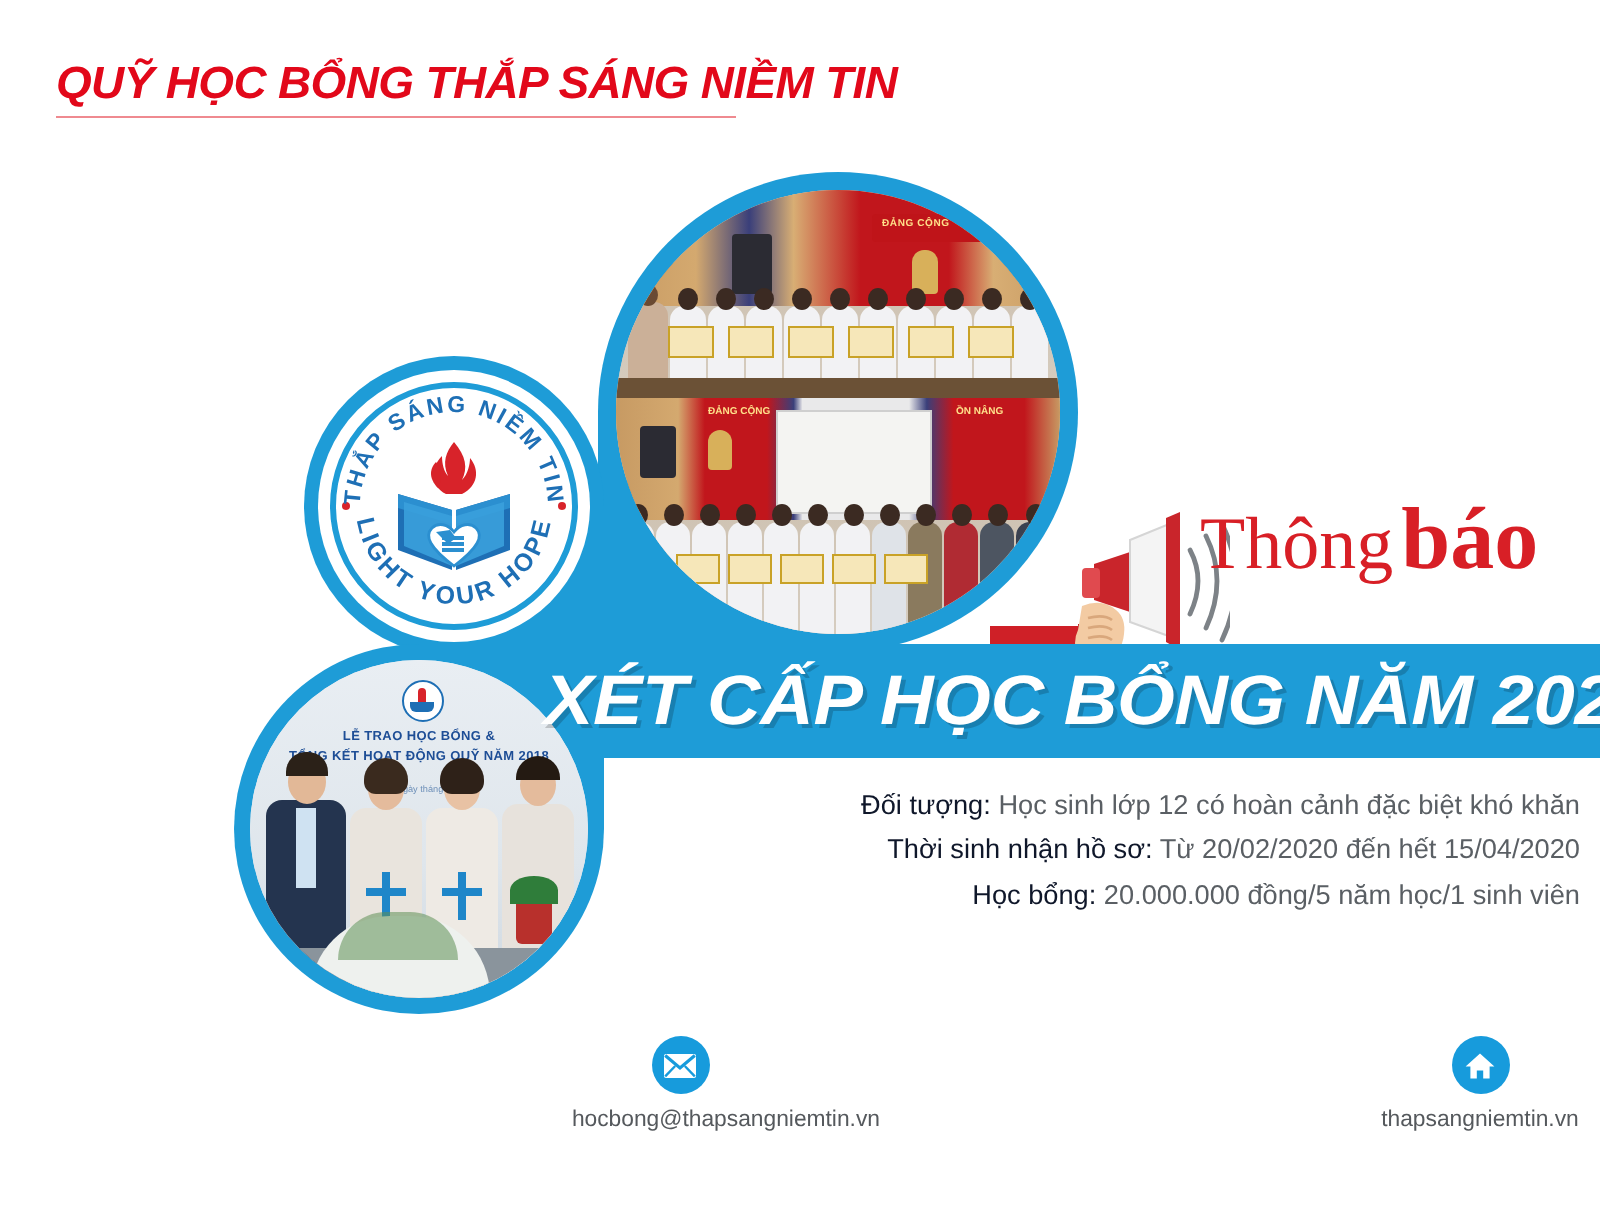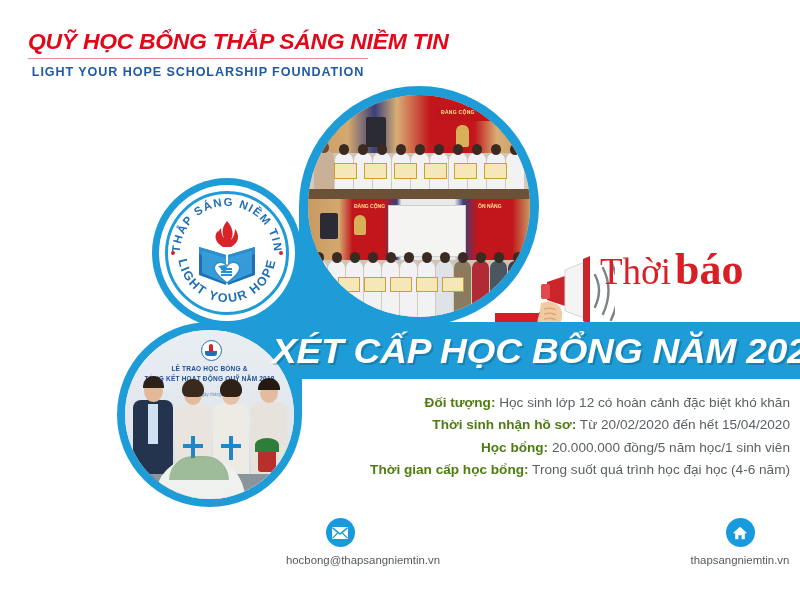--- a/index.html
+++ b/index.html
@@ -100,41 +100,40 @@
     transform:scaleX(1.06);
     text-shadow:2px 2px 0 rgba(0,0,0,.18);
   }
 
   
   #details{
     position:absolute;left:300px;top:392px;width:490px;
     text-align:right;color:#5a5f64;font-size:13.6px;line-height:1.65;
   }
   #details .row{white-space:nowrap;}
-  #details b{color:#4d7c0f;font-weight:bold;}
+  #details b{color:#0f172a;font-weight:normal;}
 
   
   #footer{position:absolute;left:240px;top:518px;width:560px;height:70px;}
   .fcol{position:absolute;text-align:center;}
   .ficon{
     width:29px;height:29px;border-radius:50%;background:#179bdc;
     margin:0 auto 7px auto;position:relative;
   }
   .ftext{font-size:11.4px;color:#55595d;white-space:nowrap;}
   .ficon svg{position:absolute;left:50%;top:50%;transform:translate(-50%,-50%);}
 </style>
 </head>
 <body>
 
 <div class="stage">
 
   <div class="hdr">
     <div class="hdr-title">QUỸ HỌC BỔNG THẮP SÁNG NIỀM TIN</div>
     <div class="hdr-rule"></div>
-    <div class="hdr-sub">LIGHT YOUR HOPE SCHOLARSHIP FOUNDATION</div>
   </div>
 
   <div class="leaf" id="photo-top">
     <div id="photo-top-inner">
 
       <div class="ph" style="left:0;top:0;width:222px;height:104px;overflow:hidden;">
         <div class="room-top"></div>
         <div class="stage-wall"></div>
         <div class="banner-red" style="left:128px;top:12px;width:62px;height:14px;border-radius:2px;"></div>
         <div style="position:absolute;left:133px;top:14px;font-size:5px;color:#ffe08a;font-weight:bold;letter-spacing:.3px;">ĐẢNG CỘNG</div>
@@ -350,43 +349,39 @@
       <path d="M70,15 L92,6 L92,64 L70,56 Z" fill="#f4f4f4" stroke="#d5d5d5" stroke-width="1"></path>
       <path d="M88,4 L95,1 L95,70 L88,66 Z" fill="#c9252b"></path>
 
       <path d="M100,20 q8,15 0,32" stroke="#7d8287" stroke-width="2.4" fill="none" stroke-linecap="round"></path>
       <path d="M108,13 q11,22 0,46" stroke="#7d8287" stroke-width="2.4" fill="none" stroke-linecap="round"></path>
       <path d="M116,7 q14,28 0,58" stroke="#7d8287" stroke-width="2.4" fill="none" stroke-linecap="round"></path>
     </svg>
   </div>
 
   <div id="thongbao">
-    <span class="w1">Thời</span><span class="w2">báo</span>
+    <span class="w1">Thông</span><span class="w2">báo</span>
   </div>
 
   <div id="blue-banner">
     <div id="banner-title">XÉT CẤP HỌC BỔNG NĂM 2020</div>
   </div>
 
   <div id="details">
     <div class="row">
       <b>Đối tượng:</b>
       <span>Học sinh lớp 12 có hoàn cảnh đặc biệt khó khăn</span>
     </div>
     <div class="row">
       <b>Thời sinh nhận hồ sơ:</b>
       <span>Từ 20/02/2020 đến hết 15/04/2020</span>
     </div>
     <div class="row">
       <b>Học bổng:</b>
       <span>20.000.000 đồng/5 năm học/1 sinh viên</span>
-    </div>
-    <div class="row">
-      <b>Thời gian cấp học bổng:</b>
-      <span>Trong suốt quá trình học đại học (4-6 năm)</span>
     </div>
   </div>
 
   <div id="footer">
 
     <div class="fcol" style="left:0;top:0;width:200px;text-align:right;">
       <div class="ficon">
         <svg width="16" height="12" viewBox="0 0 16 12">
           <rect x="0" y="0" width="16" height="12" rx="1" fill="#ffffff"></rect>
           <path d="M0.6,0.8 L8,7 L15.4,0.8" stroke="#179bdc" stroke-width="1.6" fill="none"></path>

